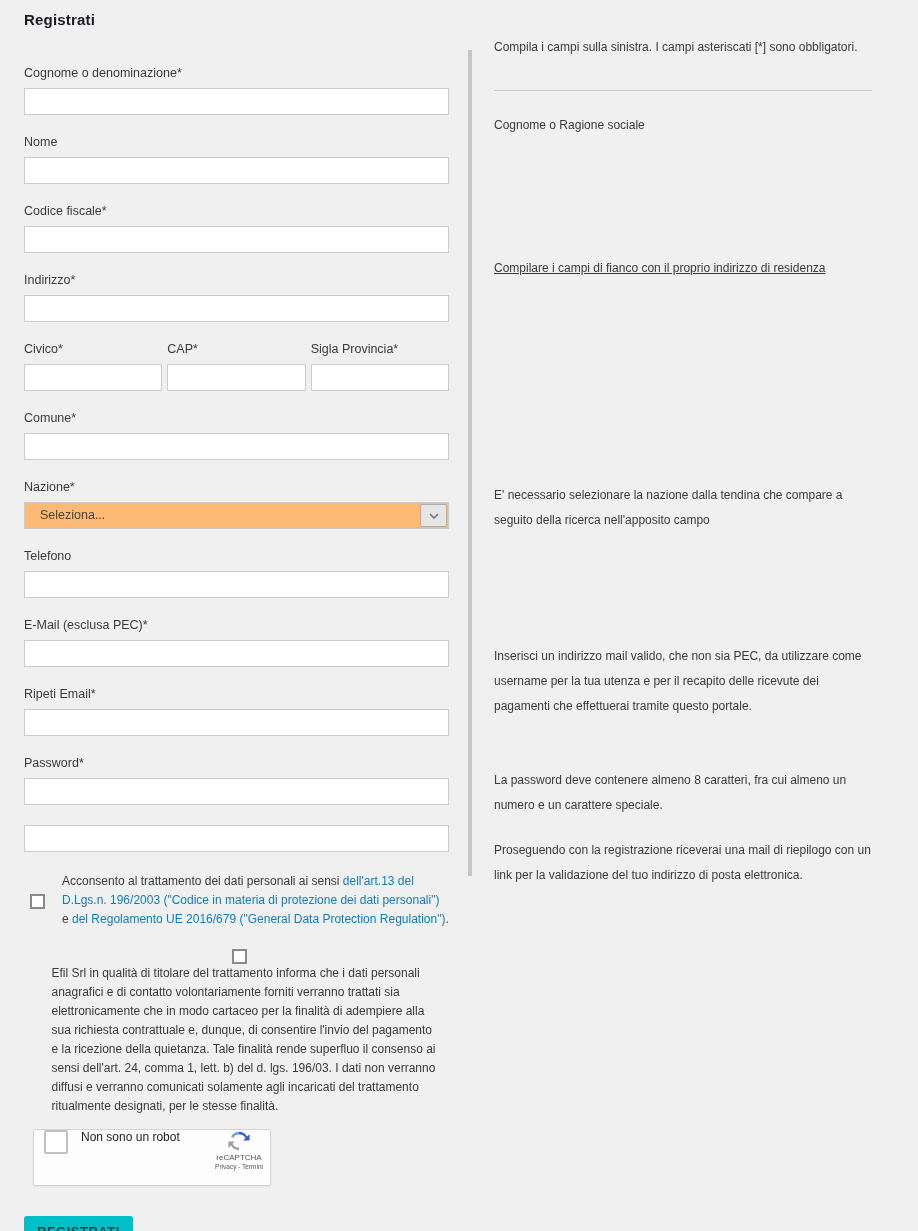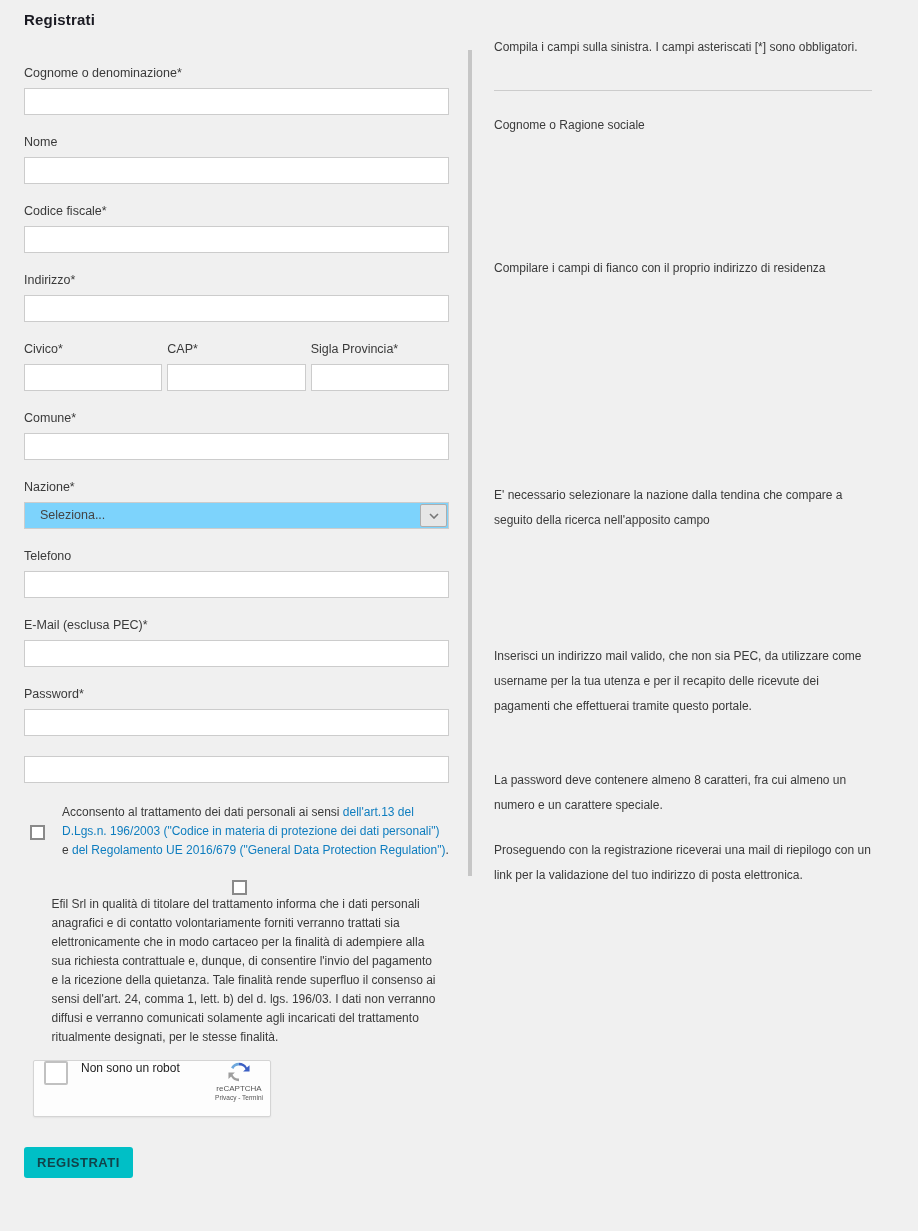--- a/index.html
+++ b/index.html
@@ -50,21 +50,21 @@
   .triple .sub input {
     width: 100%; height: 27px; border: 1px solid #cccccc; background: #fff;
     padding: 0 8px; font-size: 12.5px; color: #333; outline: none; border-radius: 0;
     font-family: "Liberation Sans", sans-serif;
   }
   .selectbox {
     position: relative;
     width: 100%;
     height: 27px;
     border: 1px solid #cccccc;
-    background: #7dd3fc;
+    background: #fdba74;
     font-size: 12.5px;
     color: #444;
     line-height: 25px;
     padding-left: 15px;
     cursor: pointer;
   }
   .selectbox .arrow {
     position: absolute;
     right: 1px; top: 1px;
     width: 27px; height: 23px;
@@ -149,21 +149,21 @@
     position: absolute;
     left: 0;
     width: 378px;
     font-size: 12px;
     line-height: 25px;
     color: #3a3a3a;
   }
   .note-intro { top: 35px; }
   .h-divider { position: absolute; left: 0; top: 90px; width: 378px; height: 1px; background: #cccccc; }
   .note-cognome { top: 113px; }
-  .note-indirizzo { top: 256px; }
+  .note-indirizzo { top: 256px; text-decoration: underline; }
   .note-nazione { top: 483px; }
   .note-email { top: 644px; }
   .note-password { top: 768px; }
   .note-proseguendo { top: 838px; }
 </style>
 </head>
 <body>
 
 <div class="page">
 
@@ -225,20 +225,24 @@
     <div class="field">
       <label>Telefono</label>
       <input type="text" value="" style="">
     </div>
 
     <div class="field">
       <label>E-Mail (esclusa PEC)*</label>
       <input type="text" value="" style="">
     </div>
 
+    <div class="field">
+      <label>Ripeti Email*</label>
+      <input type="text" value="" style="">
+    </div>
 
     <div class="field">
       <label>Password*</label>
       <input type="password" value="" style="">
     </div>
 
     <div class="field">
       <input type="password" value="" style="">
     </div>
 

